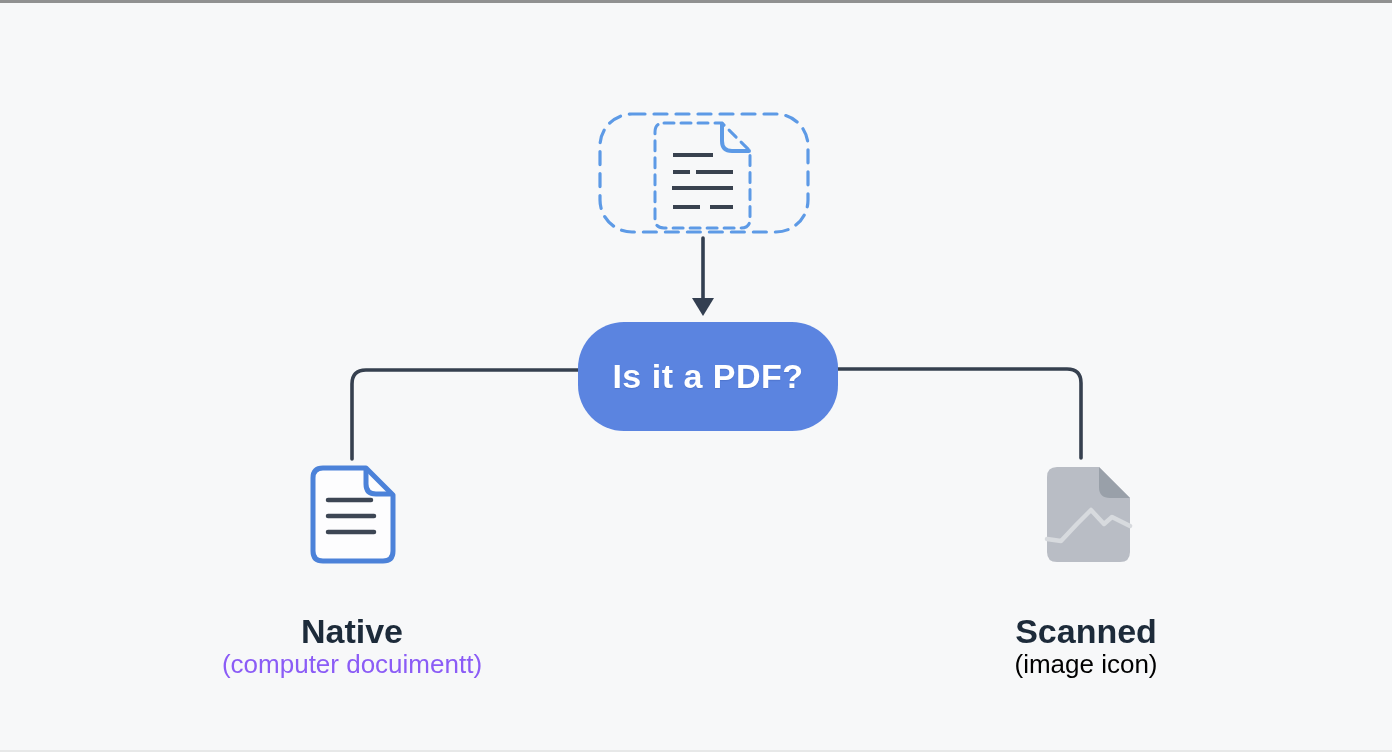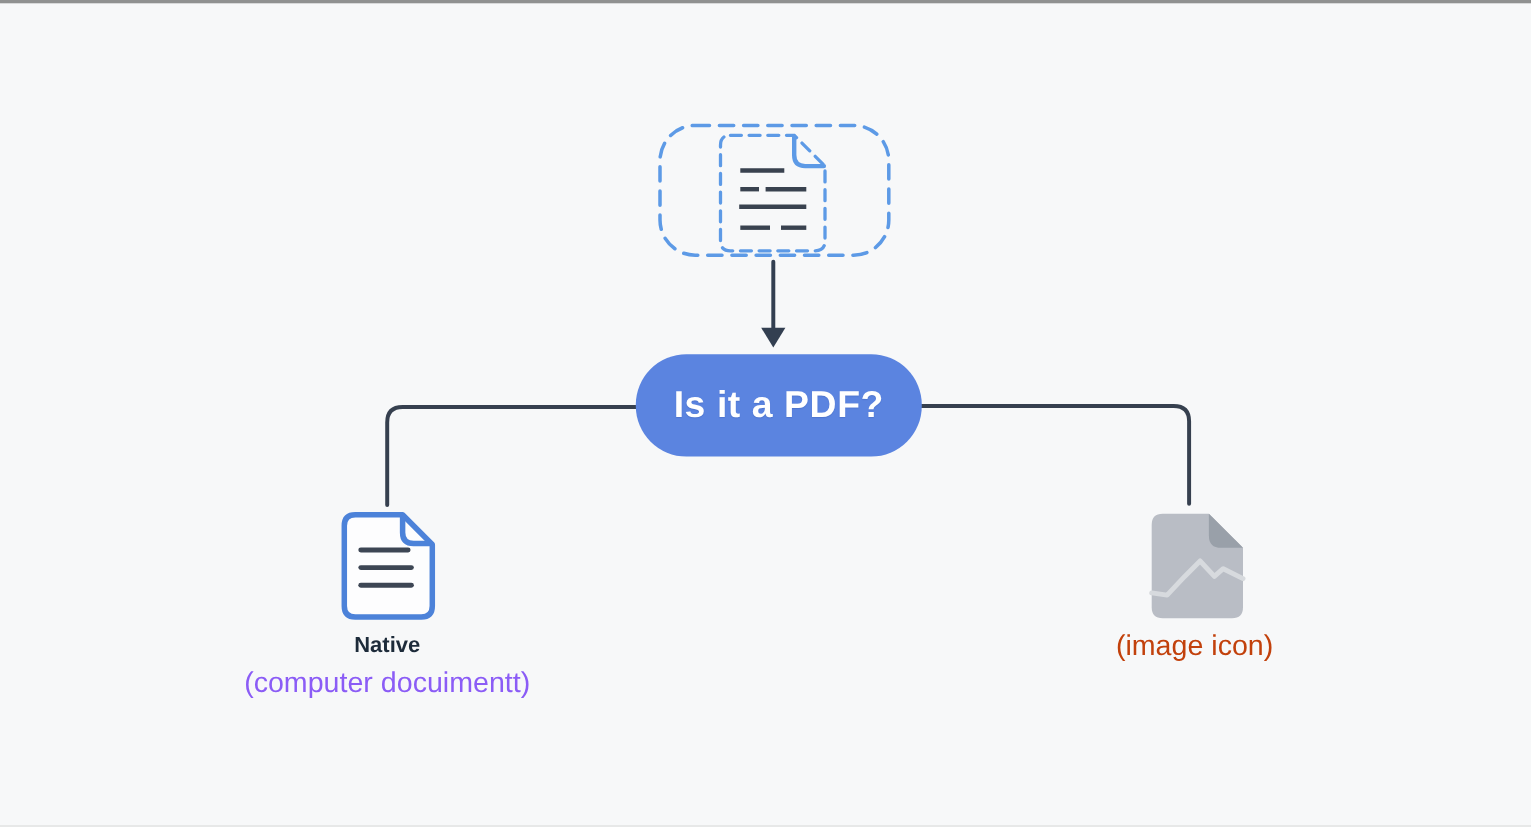--- a/index.html
+++ b/index.html
@@ -16,50 +16,51 @@
     left: 0; top: 0; width: 1392px; height: 3px;
     background: #3c3c3c; opacity: 0.55;
   }
   #bottom-edge {
     left: 0; bottom: 0; width: 1392px; height: 2px;
     background: #cfcfcf; opacity: 0.4;
   }
 
   
   #decision-pill {
-    left: 578px; top: 322px; width: 260px; height: 93px;
+    left: 578px; top: 322px; width: 260px; height: 109px;
     background: #5b84e0;
     border-radius: 46px;
     display: flex; align-items: center; justify-content: center;
   }
   #decision-pill .pill-text {
     color: #ffffff;
     font-size: 34px;
     font-weight: bold;
     letter-spacing: 0.5px;
     text-shadow: 0 1px 1px rgba(40,70,150,0.25);
   }
 
   
   .node-label { text-align: center; }
   .node-title {
-    font-size: 20px;
+    font-size: 34px;
     font-weight: bold;
     color: #1d2b3a;
     line-height: 34px;
+    margin-top: 44px;
   }
   .node-subtitle {
     font-size: 26px;
     font-weight: normal;
     line-height: 32px;
   }
   #native-label   { left: 192px;  top: 570px; width: 320px; }
   #scanned-label  { left: 926px;  top: 570px; width: 320px; }
   #native-label .node-subtitle  { color: #8b5cf6; }
-  #scanned-label .node-subtitle { color: #c2410c; }
+  #scanned-label .node-subtitle { color: #000000; }
   #scanned-label .node-title    { font-weight: 600; }
 
   svg { display: block; overflow: visible; }
 </style>
 </head>
 <body>
 
 <div class="abs" id="top-edge"></div>
 <div class="abs" id="bottom-edge"></div>
 
@@ -108,14 +109,15 @@
   <path d="M 59 7 L 90 38 H 70 Q 59 38 59 27 Z" fill="#99a0a9"></path>
   <polyline points="7,79 21,81 37,64 51,50 64,64 72,57 90,66" fill="none" stroke="#d7dade" stroke-width="4.5" stroke-linejoin="round" stroke-linecap="round"></polyline>
 </svg>
 
 <div class="abs node-label" id="native-label">
   <div class="node-title">Native</div>
   <div class="node-subtitle">(computer docuimentt)</div>
 </div>
 
 <div class="abs node-label" id="scanned-label">
+  <div class="node-title">Scanned</div>
   <div class="node-subtitle">(image icon)</div>
 </div>
 
 </body></html>

